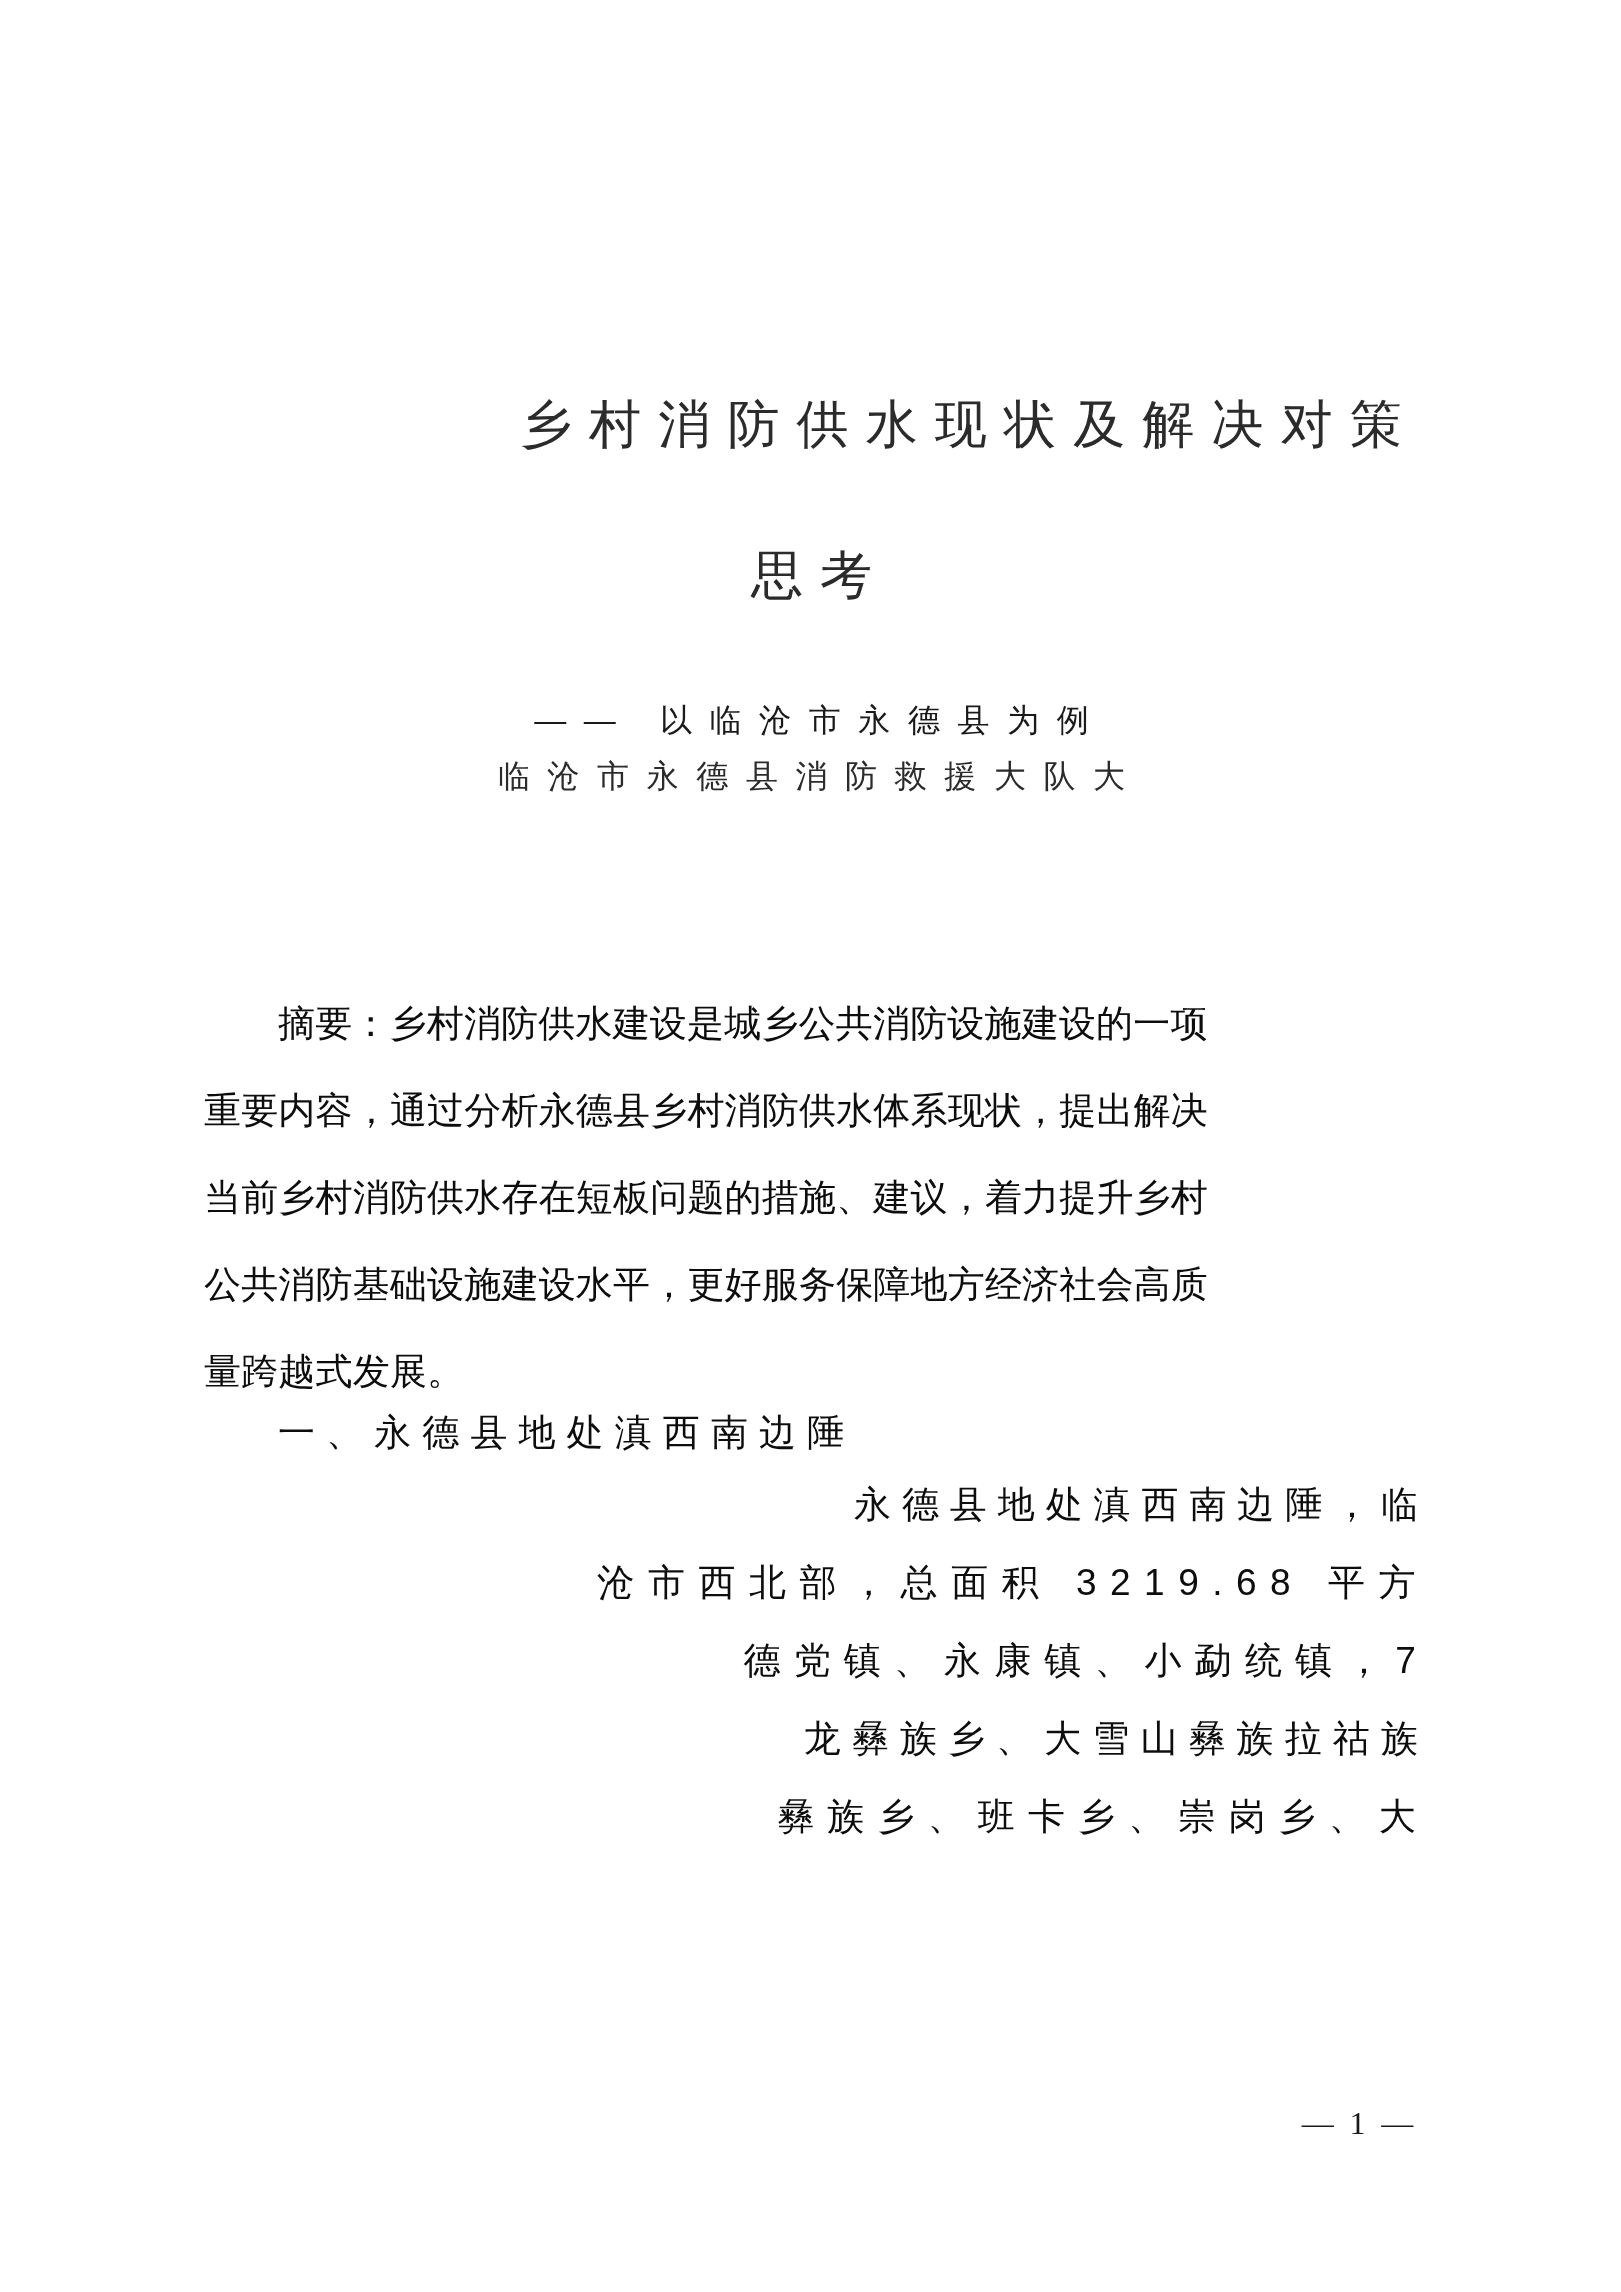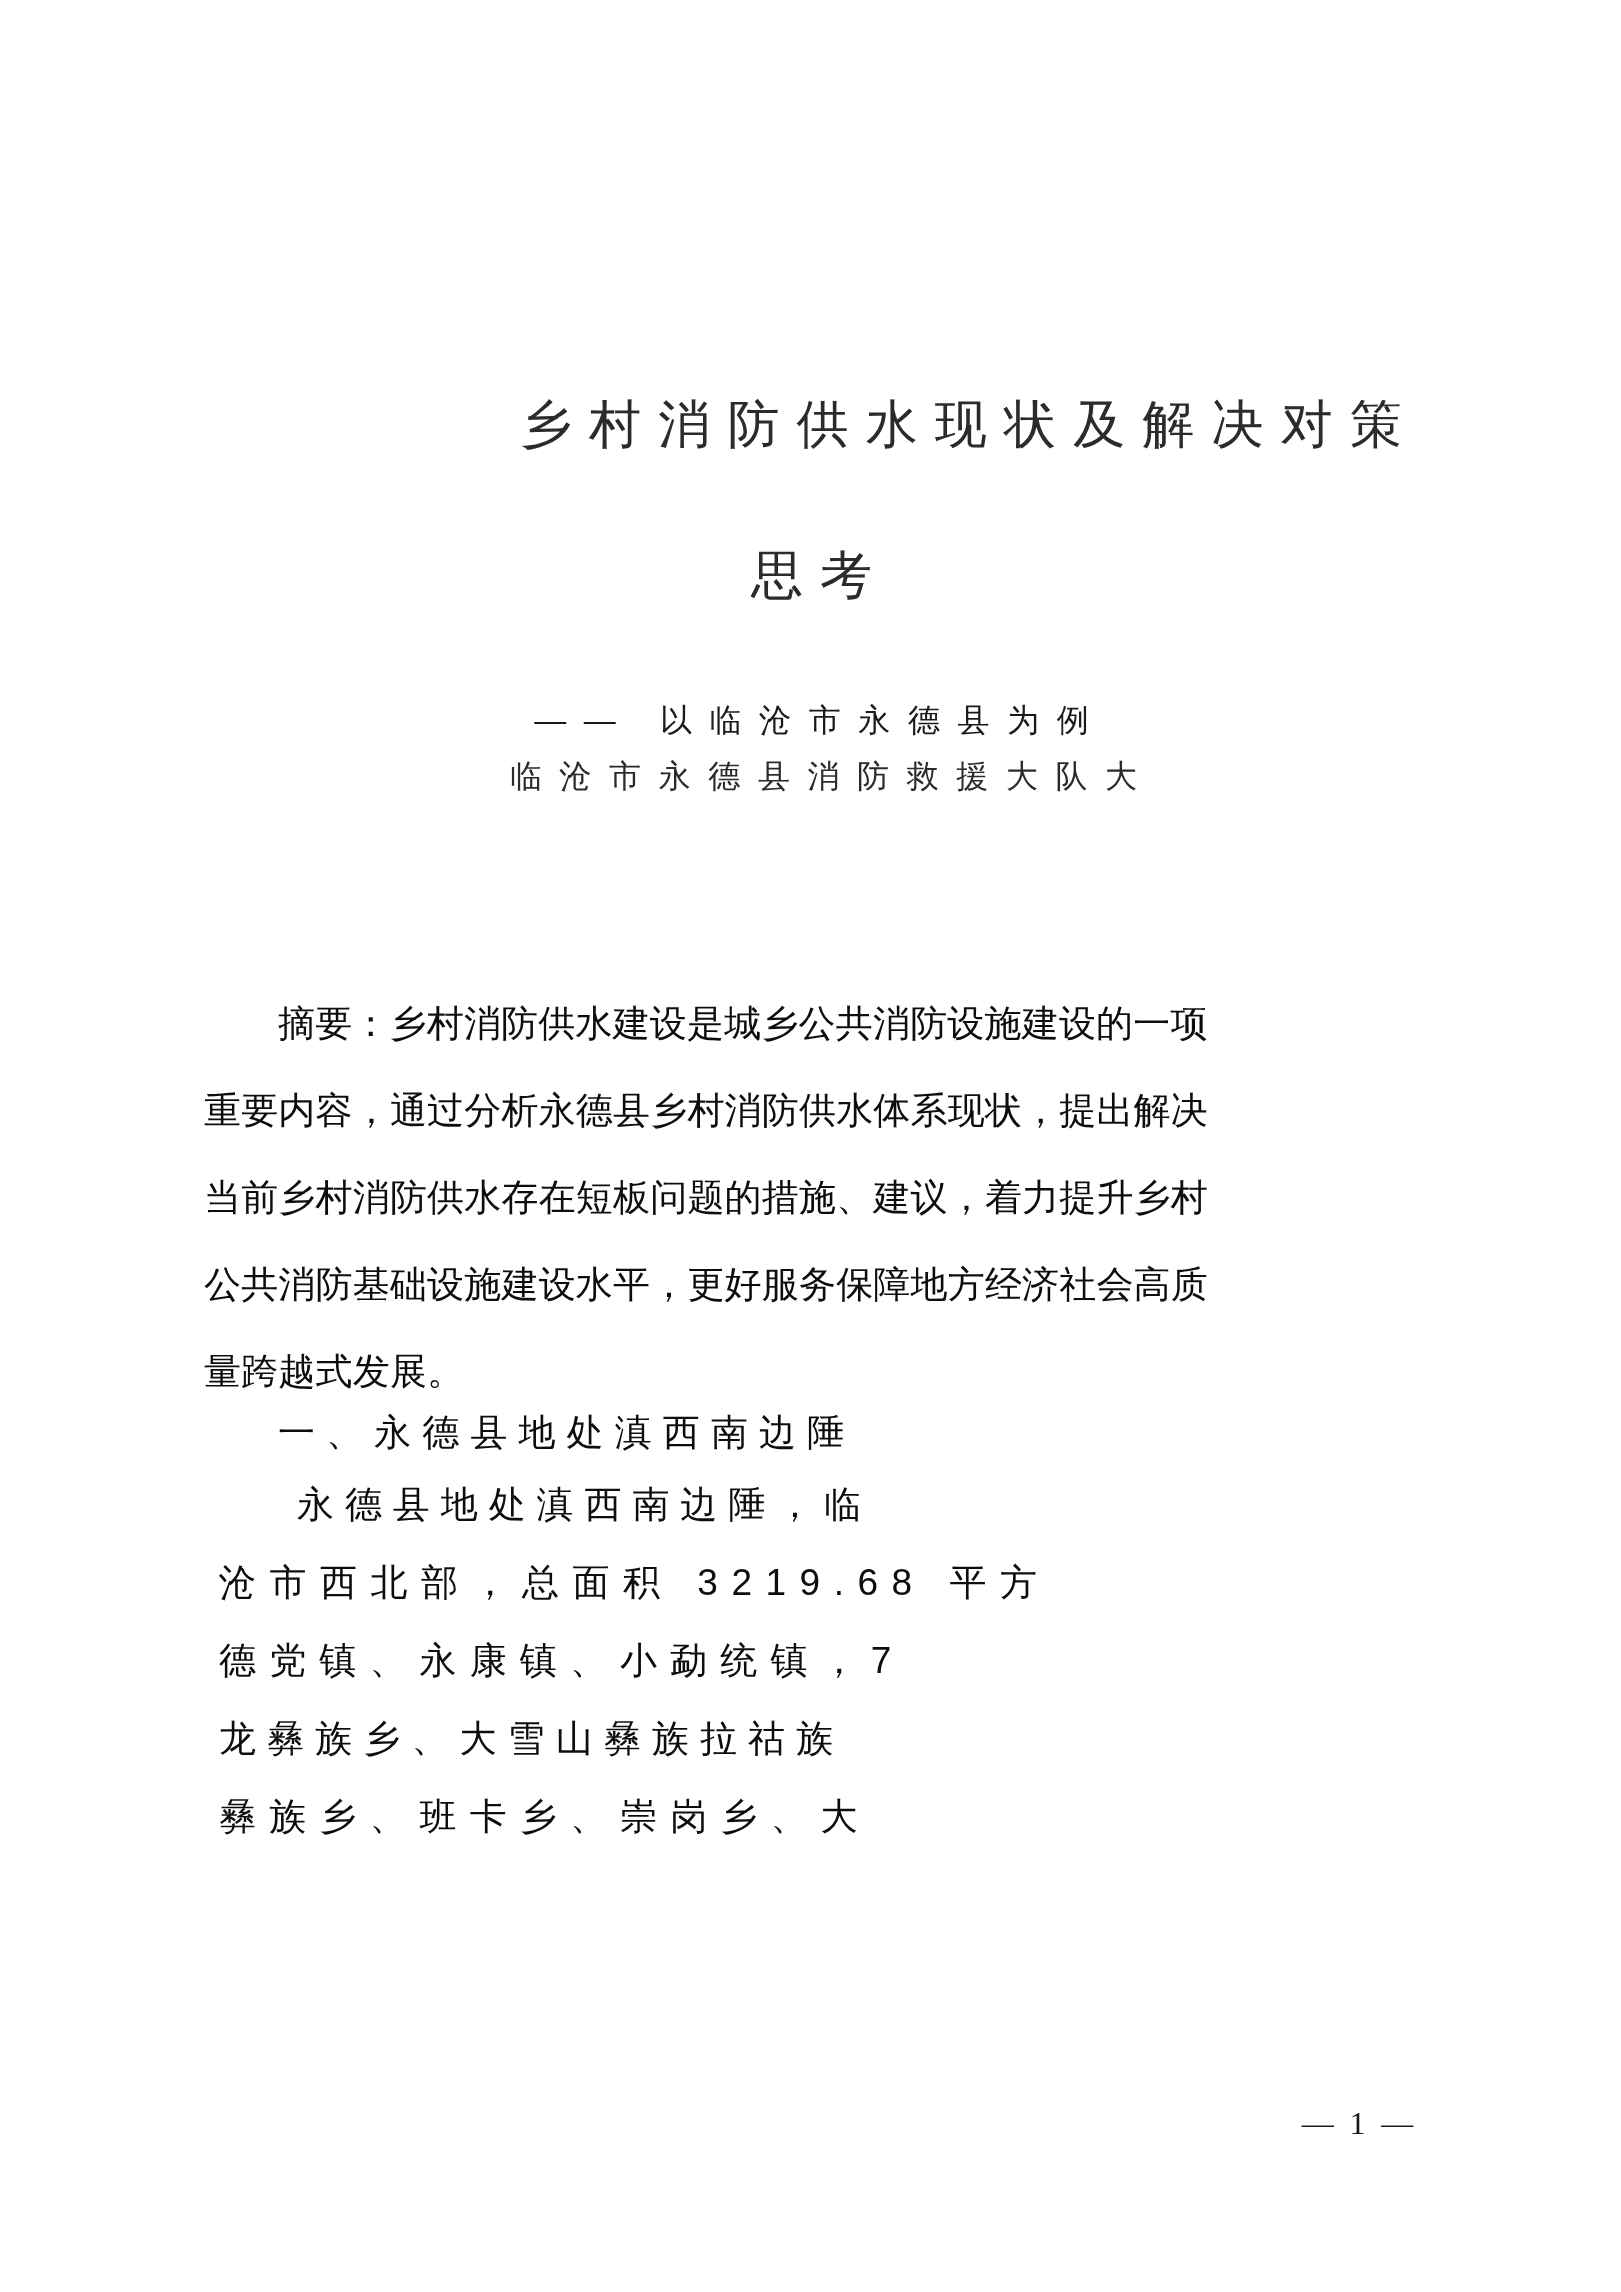--- a/index.html
+++ b/index.html
@@ -55,21 +55,21 @@
     line-height: 1.0;
     letter-spacing: 0.55em;
     text-indent: 0.55em;
     color: #1a1a1a;
     font-family: "Liberation Sans", "DejaVu Sans", sans-serif;
     white-space: nowrap;
   }
 
   .author-line {
     position: absolute;
-    left: 12px;
+    left: 0;
     width: 1215px;
     text-align: center;
     font-size: 32px;
     line-height: 1.0;
     letter-spacing: 0.55em;
     text-indent: 0.55em;
     color: #2b2b2b;
     font-family: "Liberation Sans", "DejaVu Sans", sans-serif;
     white-space: nowrap;
   }
@@ -104,23 +104,24 @@
     font-family: "Liberation Sans", "DejaVu Sans", sans-serif;
     color: #0d0d0d;
     letter-spacing: 0.30em;
     text-indent: 74px;
     white-space: nowrap;
   }
 
   
   .body-para {
     position: absolute;
-    left: 15px;
+    left: 0;
     top: 1466px;
     width: 1225px;
+    text-align: right;
   }
   .body-para .ln {
     font-size: 37px;
     line-height: 78px;
     font-family: "Liberation Sans", "DejaVu Sans", sans-serif;
     color: #0d0d0d;
     white-space: nowrap;
   }
   .body-para .ln.l0 { letter-spacing: 0.295em; text-indent: 78px; }
   .body-para .ln.l1 { letter-spacing: 0.365em; }

